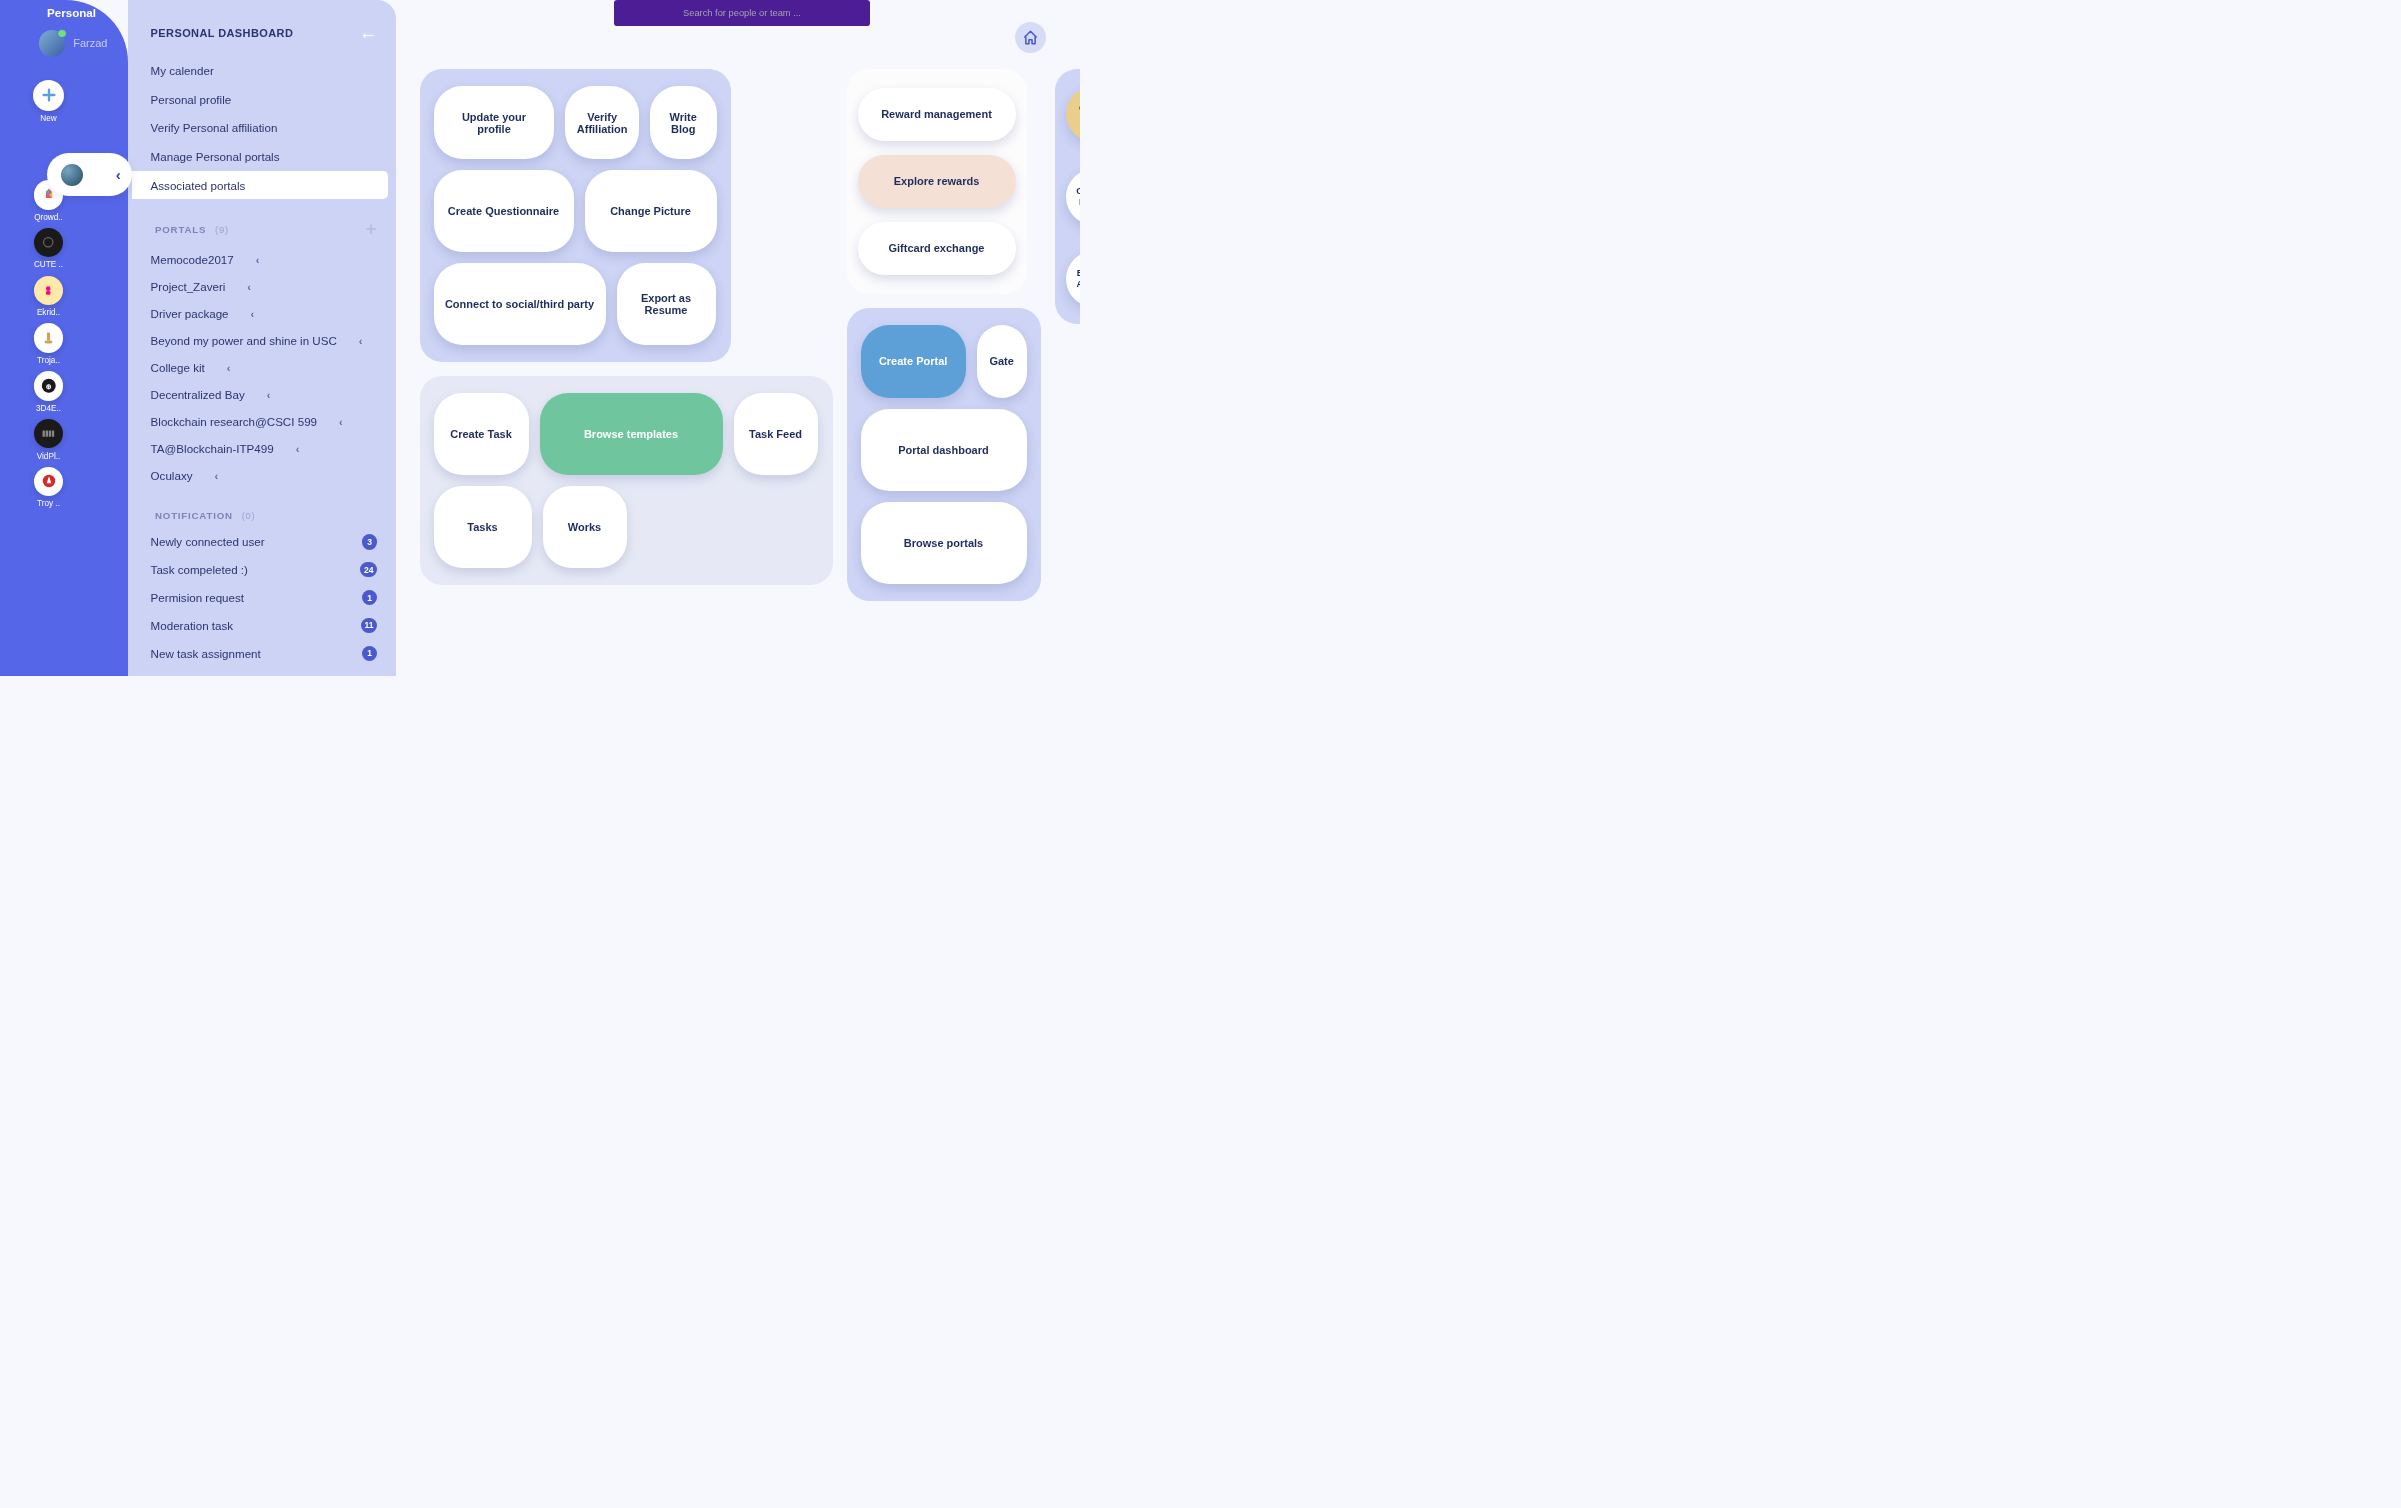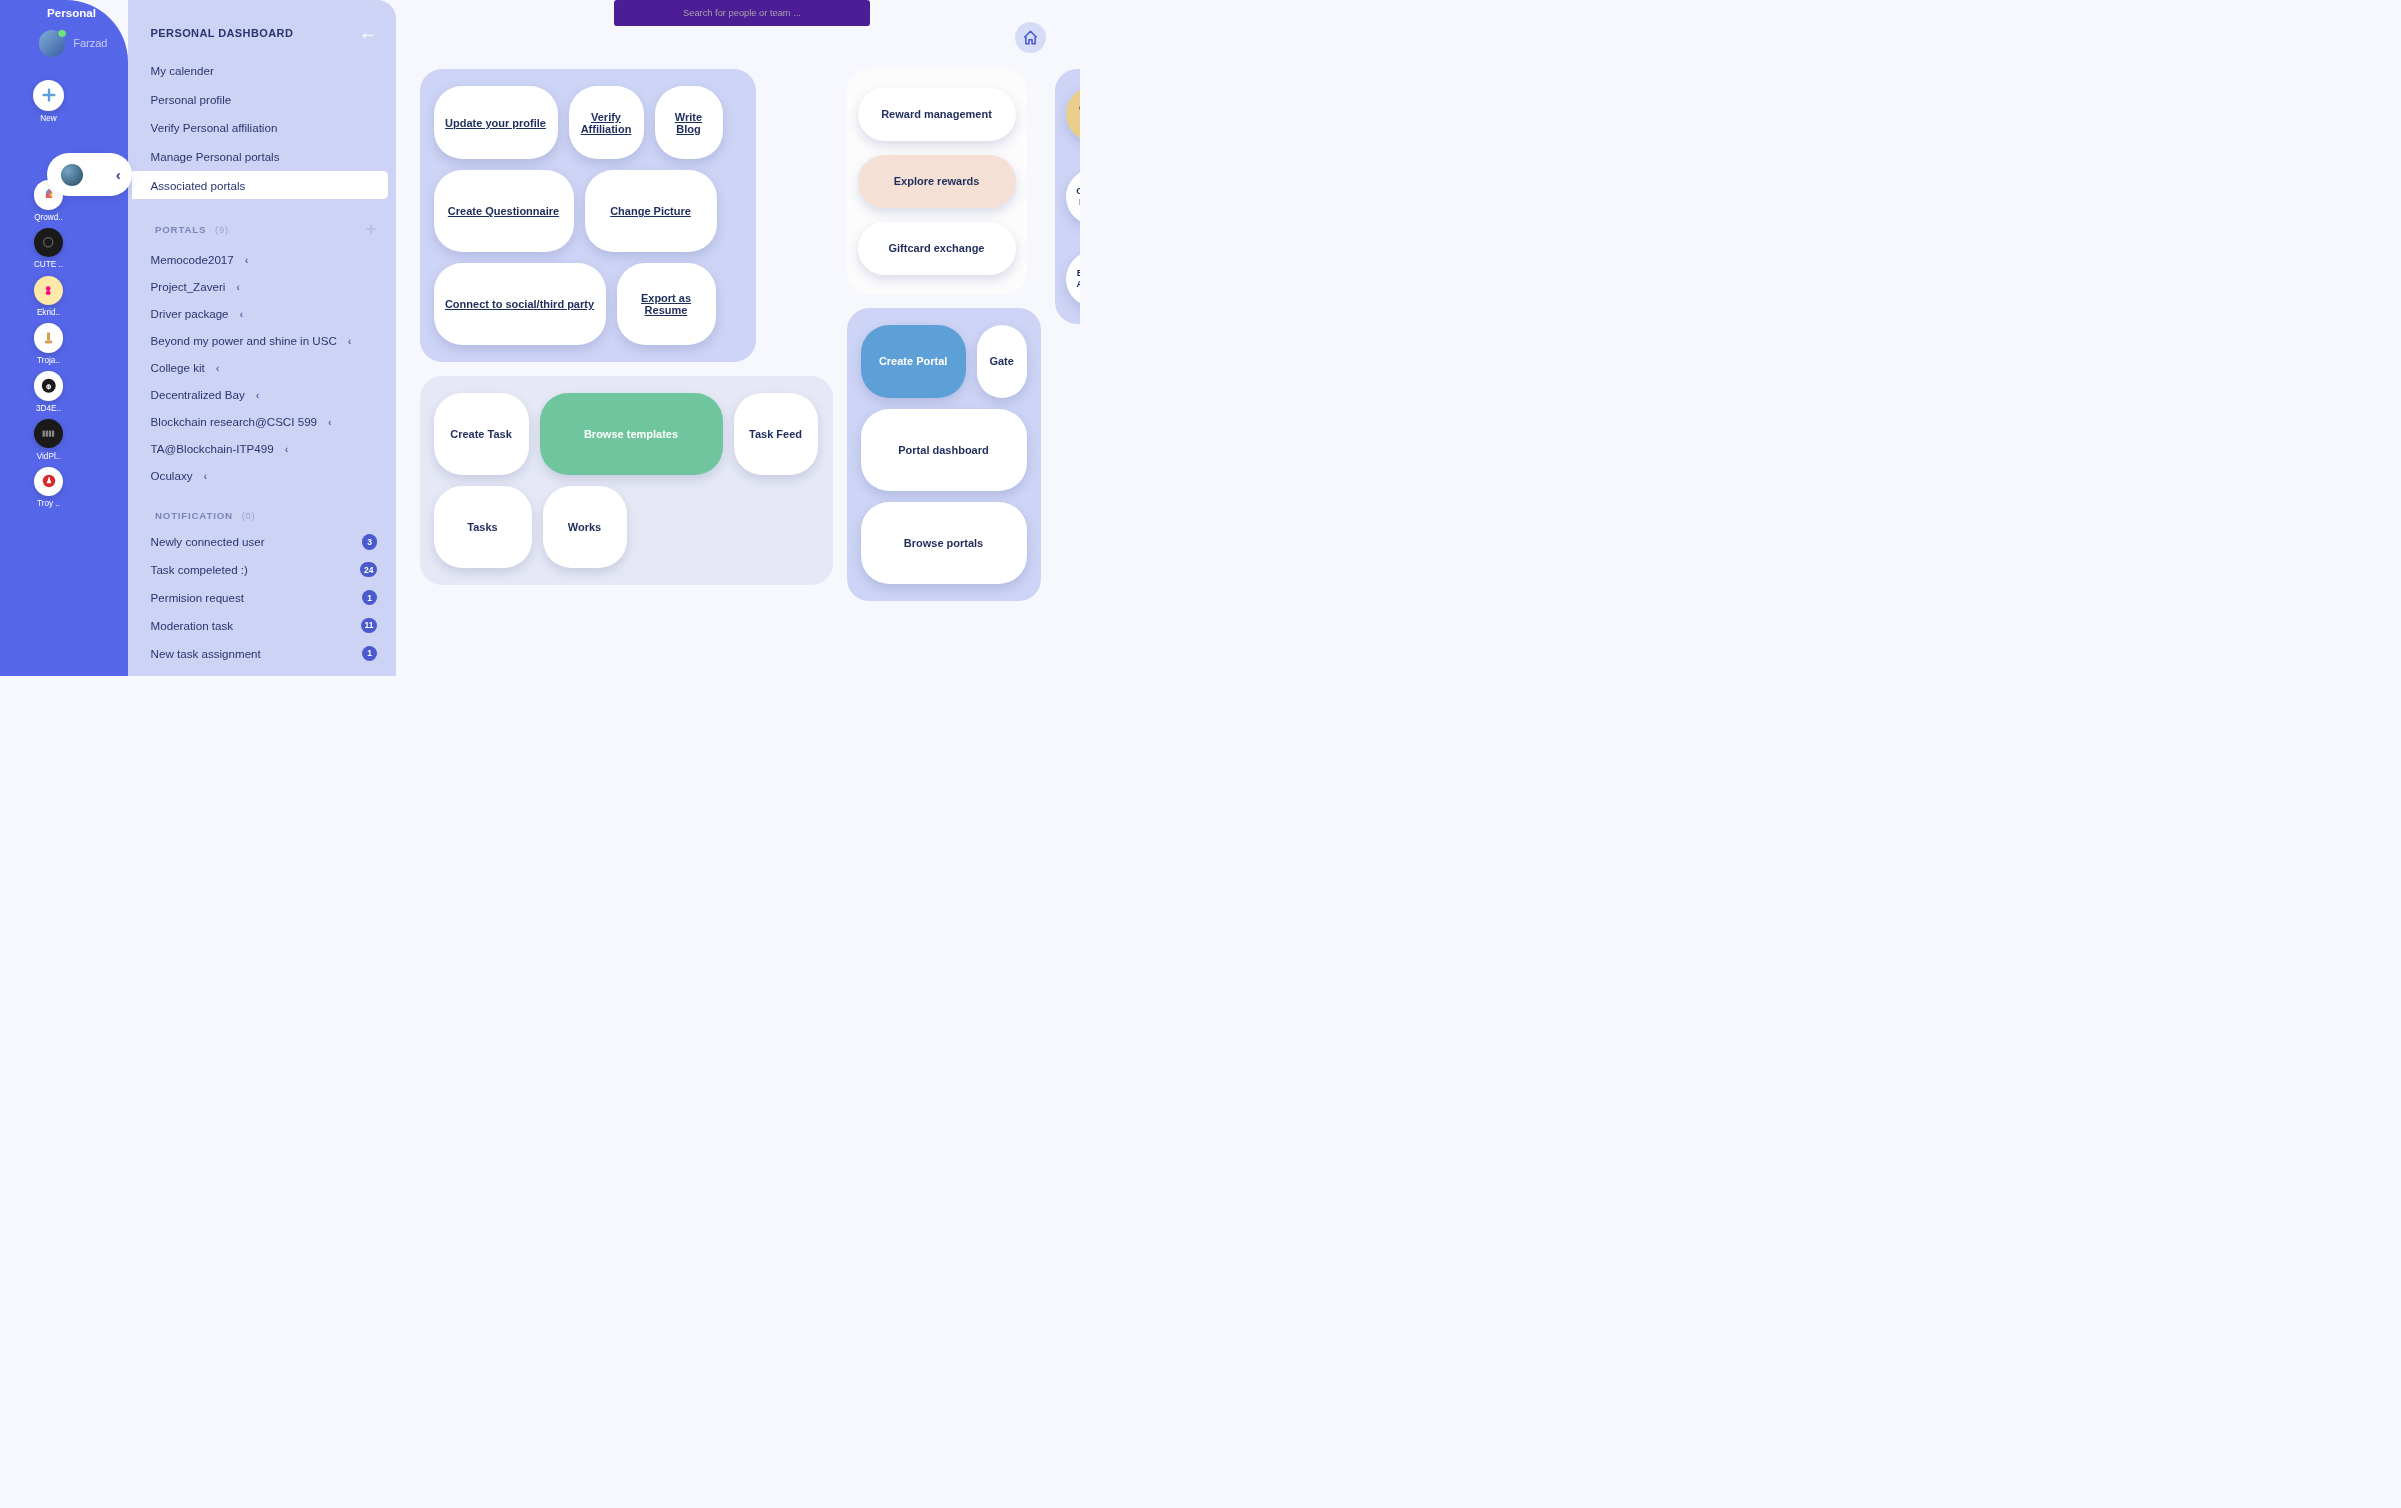--- a/index.html
+++ b/index.html
@@ -61,21 +61,21 @@
 .back-arrow { color:#fff; font-size:18.6px; font-weight:900; text-shadow: 0 0 3.1px rgba(255,255,255,.6); cursor:pointer;}
 
 .panel-link { display:block; padding: 7.8px 18.6px; font-size:11.6px; color:#2a356f; cursor:pointer;}
 .panel-link.active { background:#fff; border-radius: 0 4.7px 4.7px 0; margin-right:7.8px;}
 
 .panel-section { display:flex; justify-content:space-between; align-items:center; padding: 18.6px 18.6px 6.2px 23px; letter-spacing:0.8px;}
 .panel-section .t { font-size:9.7px; font-weight:800; color:#7c85b8;}
 .panel-section .cnt { font-size:9.3px; color:#9aa2cf; margin-left:4.7px;}
 .panel-section .plus { color:#b8bfe6; font-size:18.6px; font-weight:900; cursor:pointer;}
 
-.portal-item { display:flex; align-items:center; gap:11px; padding: 7px 18.6px; font-size:11.6px; color:#2a356f; cursor:pointer;}
+.portal-item { display:flex; align-items:center; gap:22px; padding: 7px 18.6px; font-size:11.6px; color:#2a356f; cursor:pointer;}
 .portal-item .chev-r { color:#5f6aa9; font-size:11px; font-weight:700;}
 
 .notif-item { display:flex; justify-content:space-between; align-items:center; padding:6.2px 18.6px; font-size:11.6px; color:#2a356f; cursor:pointer;}
 .badge { min-width:15.5px; height:15.5px; padding:0 3.9px; border-radius:7.8px; background:#4a5acd; color:#fff; font-size:8.5px; font-weight:700; display:flex; align-items:center; justify-content:center;}
 
 
 .main {
   position:absolute; left:404px; top:0; right:0; bottom:0;
   padding: 0 15.5px 15.5px 15.5px;
 }
@@ -92,21 +92,21 @@
 }
 
 .board { display:flex; gap:14px; margin-top:43px; align-items:flex-start;}
 .col { display:flex; flex-direction:column; gap:14px; }
 
 .card-group {
   background:#cdd4f5; border-radius:22px; padding:17px 14px;
   display:flex; flex-wrap:wrap; gap:11px;
   align-content:flex-start;
 }
-.cg-a { width:336px;text-decoration:underline; }
+.cg-a { width:311px; }
 .cg-b { width:194px; }
 .cg-c { width:92px; padding:17px 11px; gap:26.4px; justify-content:center;}
 .cg-d { width:413px; background:#e6e9f5;}
 .cg-e { width:180px; background:#fcfcfd; padding:18.6px 11px; gap:14px;}
 
 .tile {
   background:#fff; border-radius:28px;
   display:flex; align-items:center; justify-content:center; text-align:center;
   font-size:11px; font-weight:600; color:#1f2d5c;
   box-shadow: 0 4.7px 11px rgba(60,70,140,.18);

